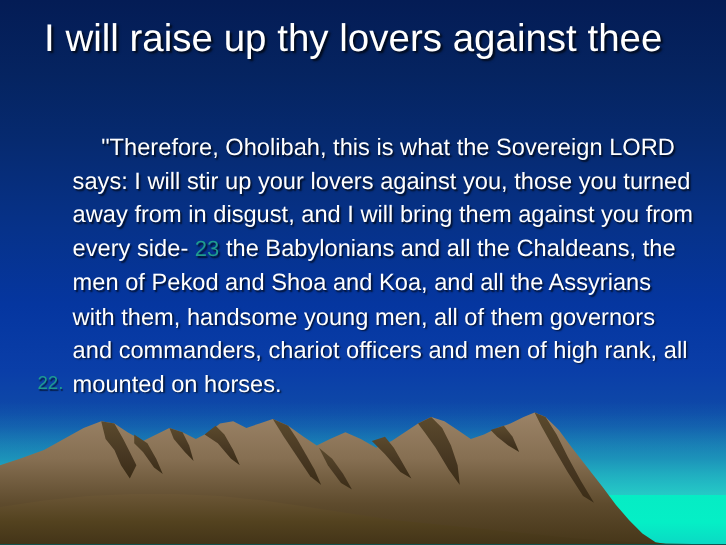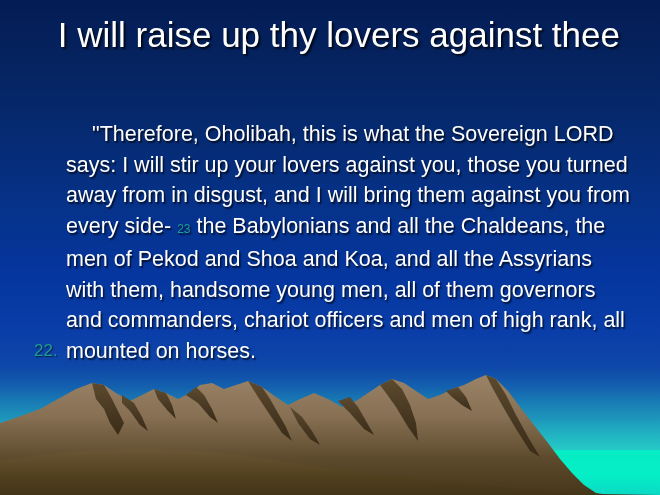--- a/index.html
+++ b/index.html
@@ -65,21 +65,21 @@
     width: 660px;
     height: 130px;
   }
 
   
   .title {
     position: absolute;
     left: 40px;
     top: 14px;
     width: 580px;
-    text-align: right;
+    text-align: left;
     color: #ffffff;
     font-size: 35px;
     line-height: 41px;
     font-weight: 400;
     letter-spacing: 0px;
     text-shadow: 2px 2px 2px rgba(0,0,0,0.75);
     white-space: pre-wrap;
   }
 
   
@@ -108,21 +108,21 @@
     font-size: 21.5px;
     line-height: 30.5px;
     text-shadow: 1.5px 1.5px 1.5px rgba(0,0,0,0.7);
   }
   .indent {
     display: inline-block;
     width: 26px;
   }
   .inline-num {
     color: #1f9c8e;
-    font-size: 12px;
+    font-size: 20px;
   }
 </style>
 </head>
 <body>
 
 <div id="slide">
 
   <div class="title">I will raise up thy lovers against thee</div>
 
   <div class="body-block">

